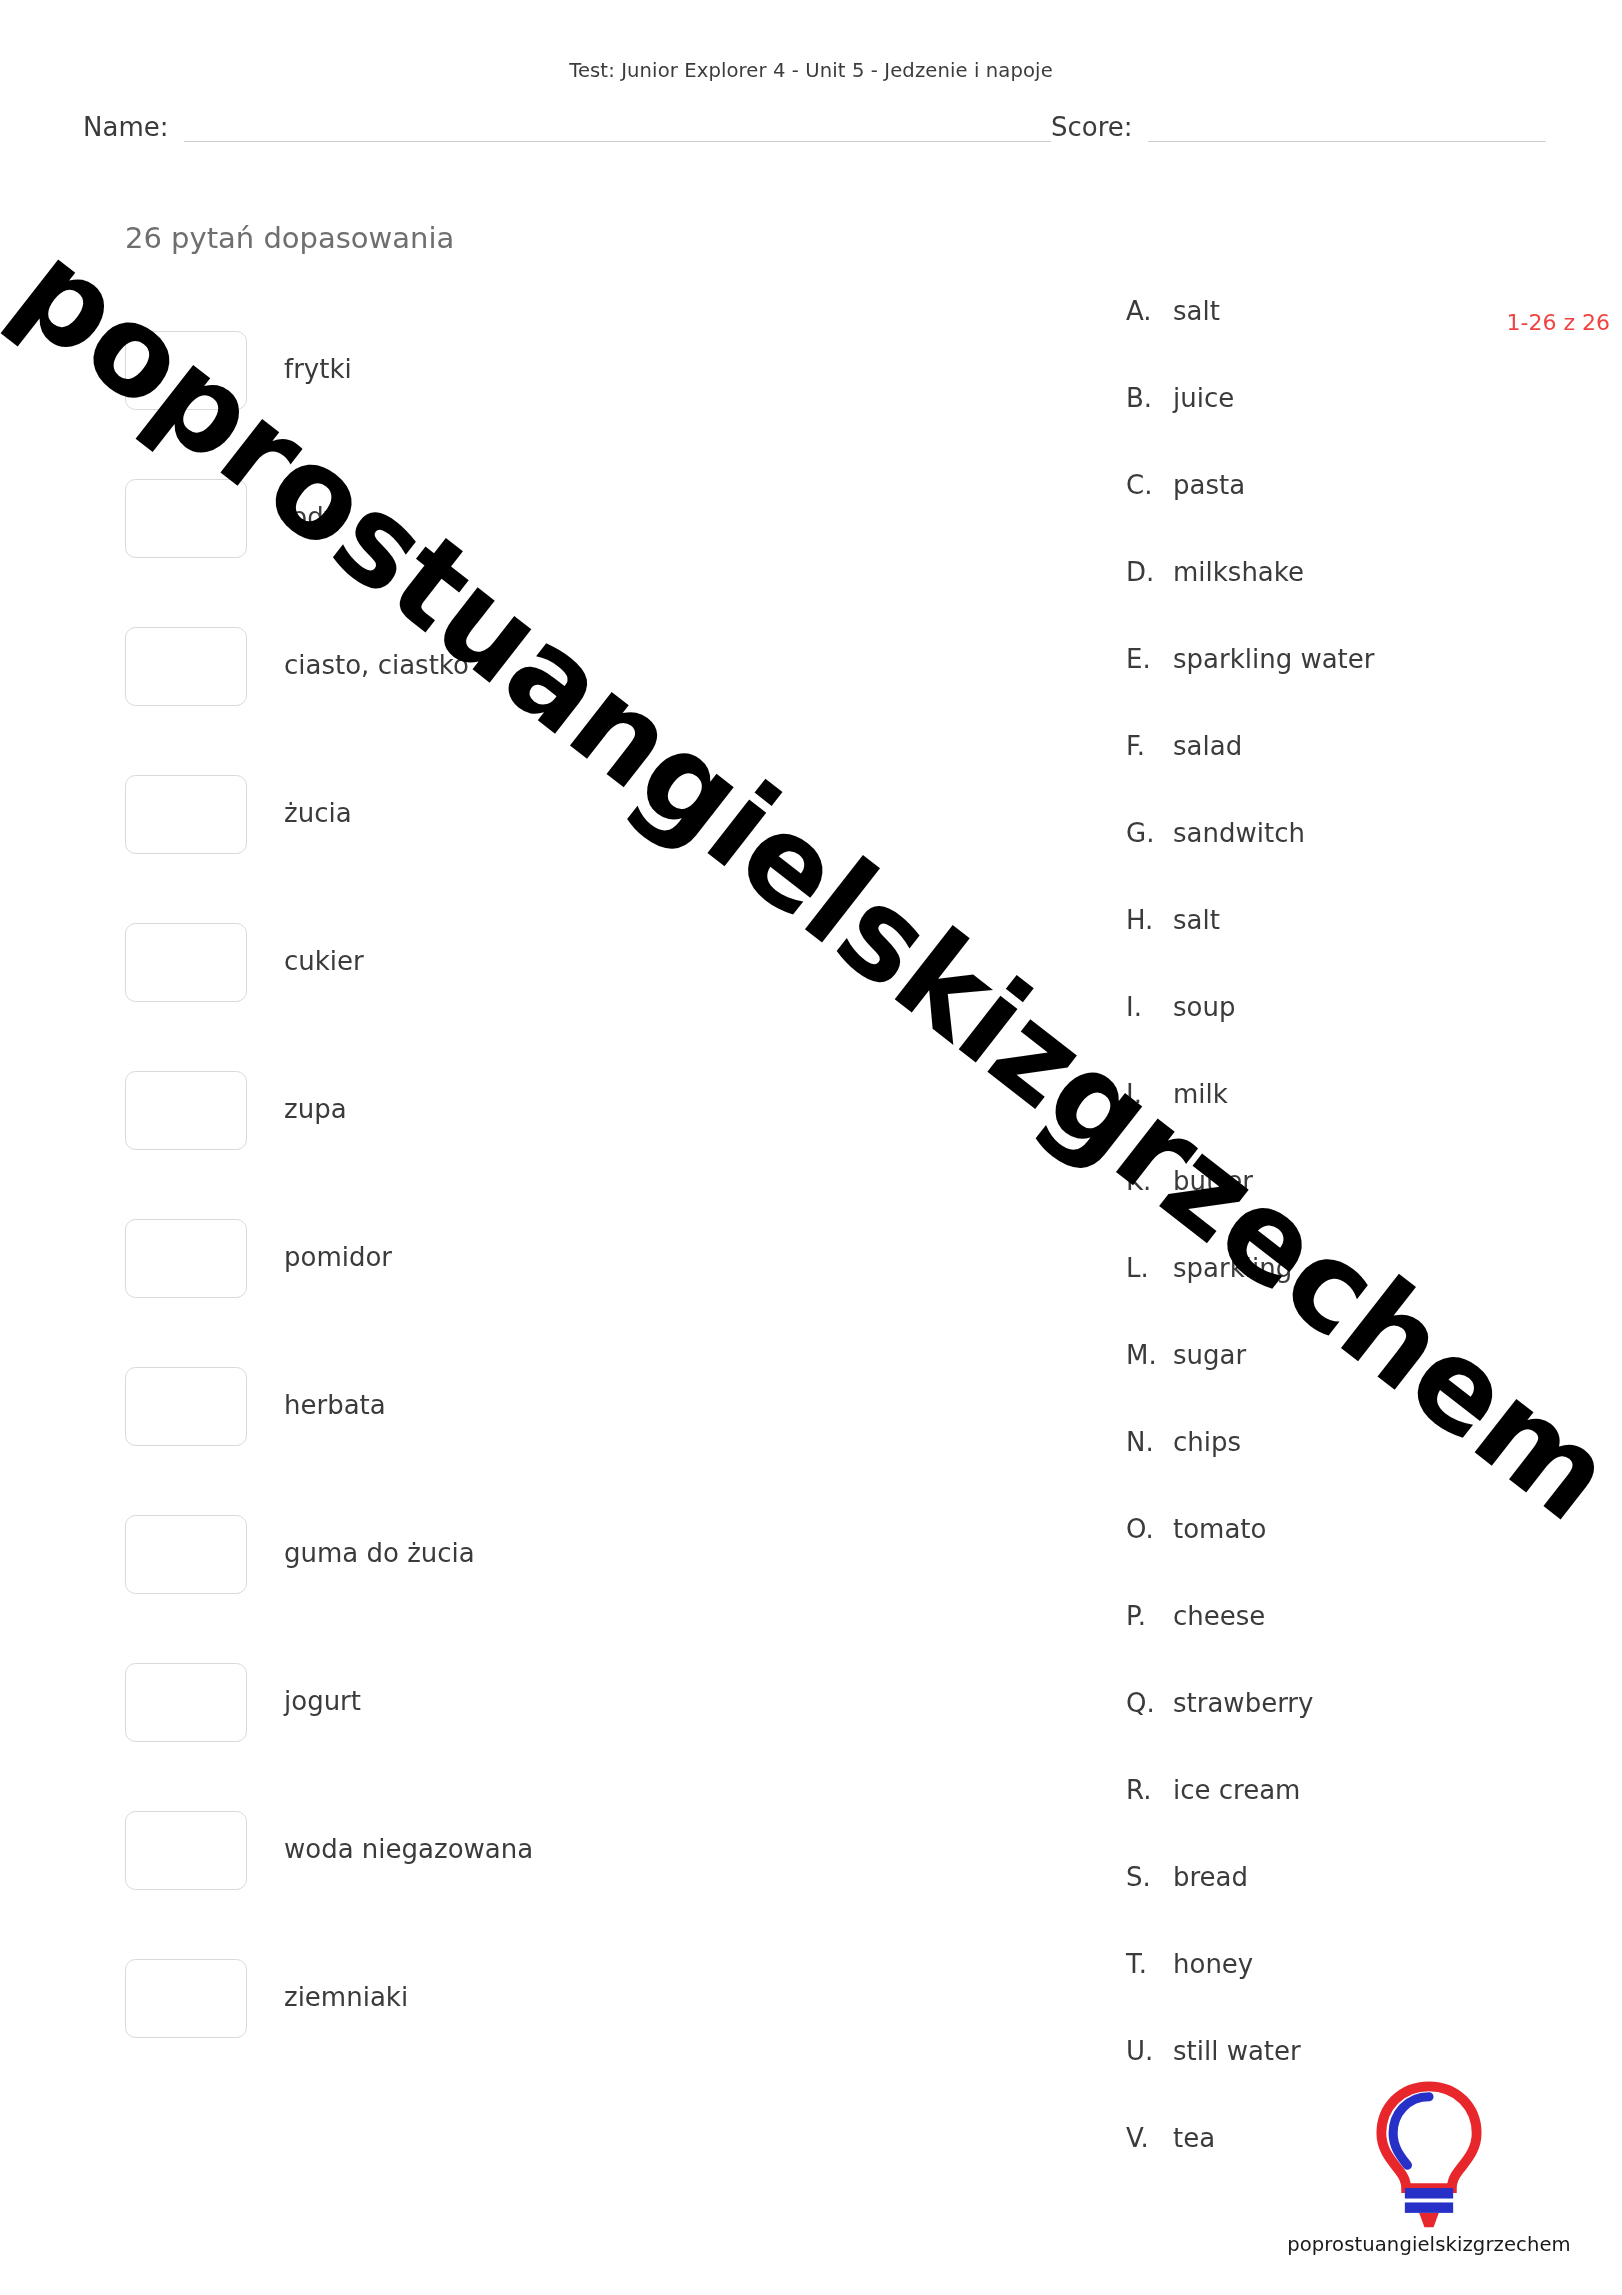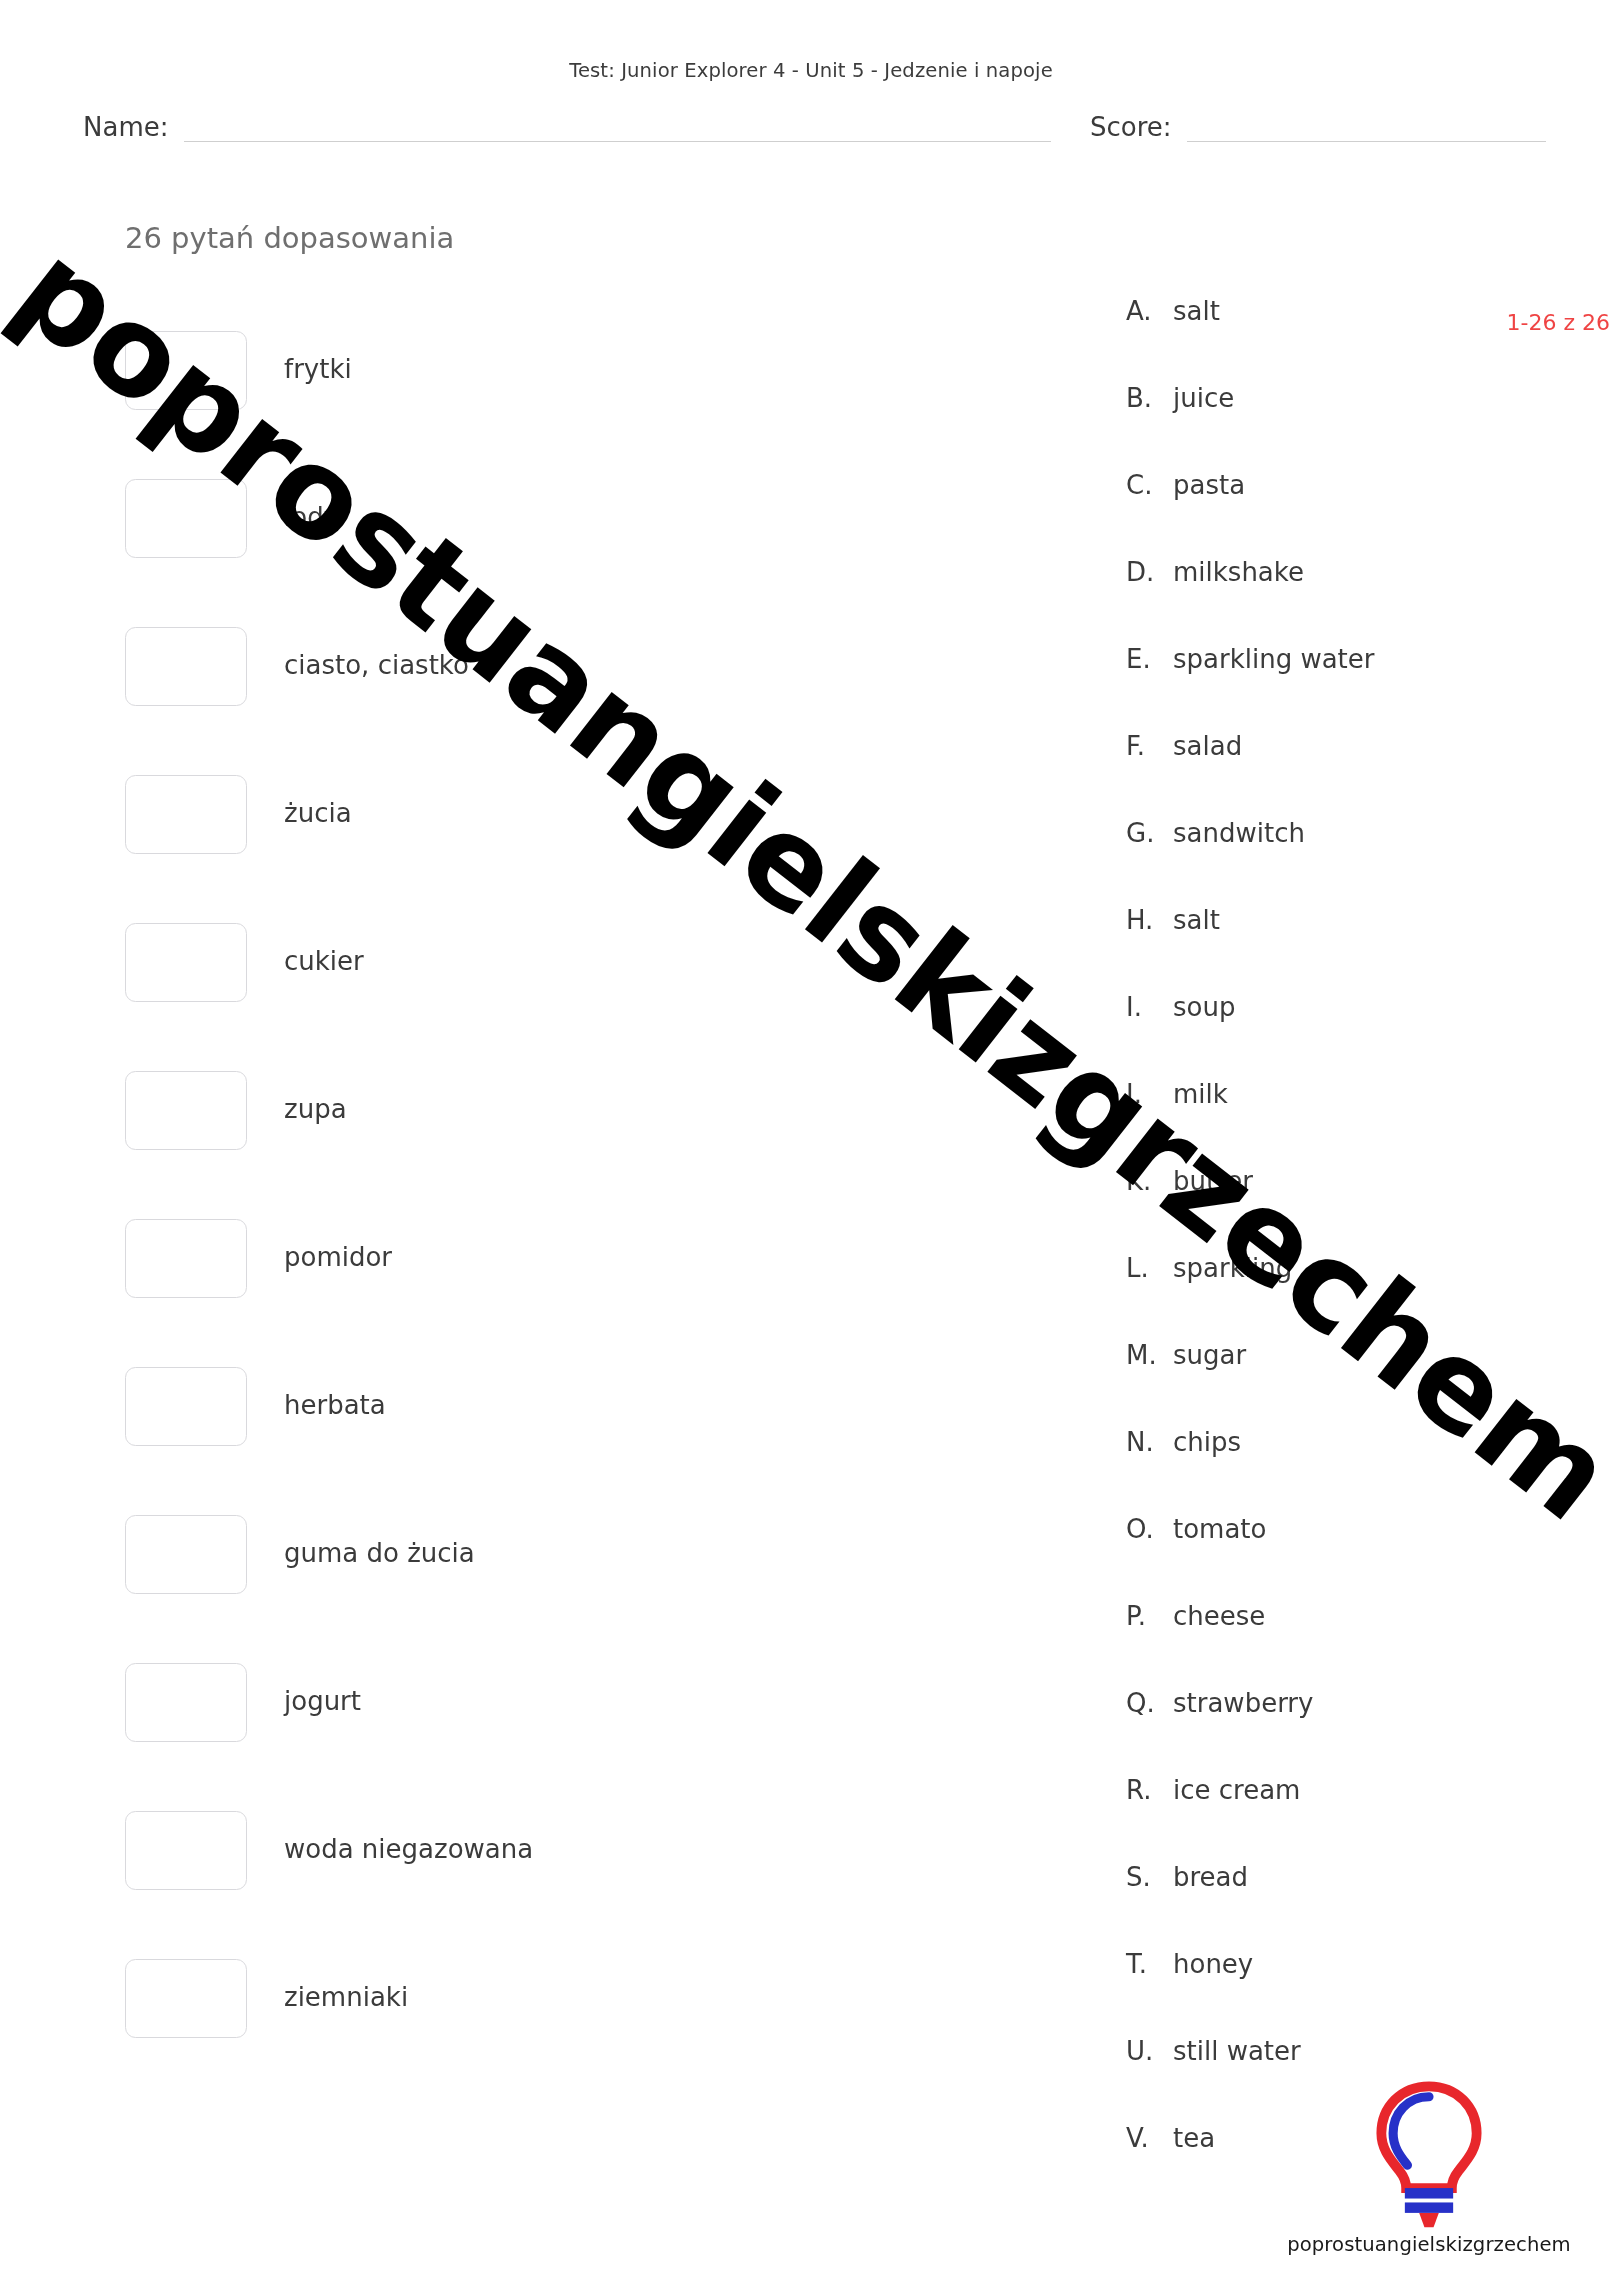--- a/index.html
+++ b/index.html
@@ -45,21 +45,21 @@
     white-space: nowrap;
   }
   .field-line {
     flex: 1;
     border-bottom: 1.3px solid #cfcfcf;
     height: 34px;
     margin-left: 15.7px;
   }
   .name-field { flex: 0 0 968px; display: flex; align-items: flex-end; }
   .name-field .field-line { flex: 1; }
-  .score-field { flex: 1; display: flex; align-items: flex-end; margin-left: 39px;}
+  .score-field { flex: 1; display: flex; align-items: flex-end; }
   .score-field .field-line { flex: 1; }
 
   
   .section-title {
     font-size: 29px;
     color: #6f6f6f;
     margin: 79px 8px 0 113px;
     font-weight: 400;
   }
 

